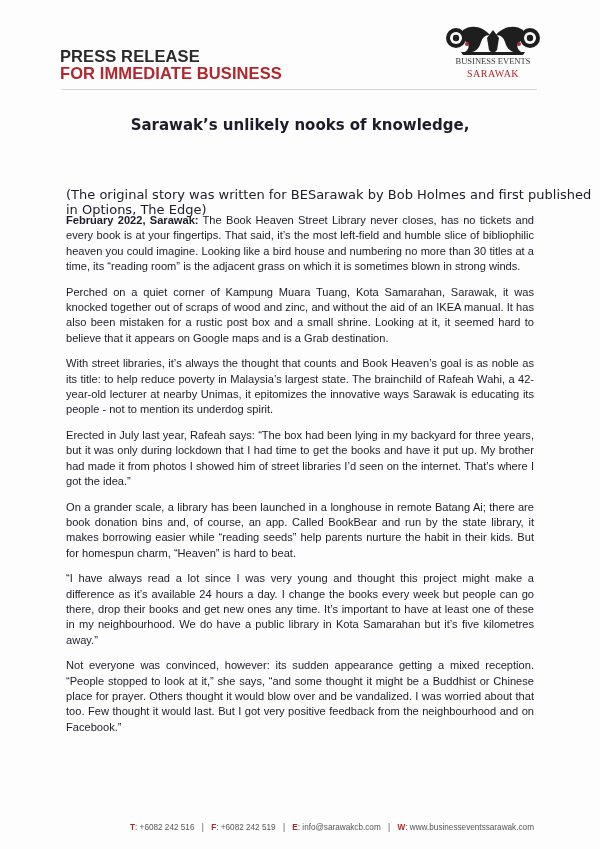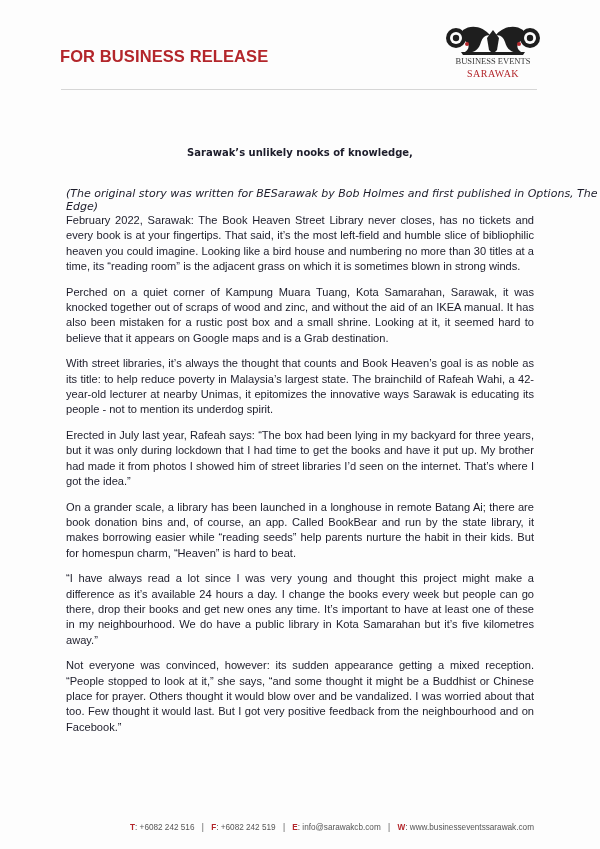--- a/index.html
+++ b/index.html
@@ -8,34 +8,35 @@
   .header { position:absolute; left:60px; top:48px; }
   .h1 { font-family:"Liberation Sans", sans-serif; font-weight:bold; font-size:16.5px; line-height:17px; color:#2b2b2b; letter-spacing:0.1px; }
   .h2 { font-family:"Liberation Sans", sans-serif; font-weight:bold; font-size:16.5px; line-height:17px; color:#b3262b; letter-spacing:0.1px; }
   .logo { position:absolute; left:440px; top:24px; width:106px; height:60px; text-align:center; }
   .logo svg { display:block; margin:0 auto; }
   .logo .l1 { font-family:"Liberation Serif", serif; font-size:8.5px; color:#3a3a3a; line-height:9px; letter-spacing:0px; margin-top:1px; }
   .logo .l2 { font-family:"Liberation Serif", serif; font-size:10px; color:#b3262b; line-height:15px; letter-spacing:0.5px; }
   .rule { position:absolute; left:61px; top:89px; width:401px; height:1px; background:#d6d6d6; }
   .rule2 { position:absolute; left:437px; top:89px; width:100px; height:1px; background:#d6d6d6; }
   .title { position:absolute; left:0; width:600px; top:116px; text-align:center;
-           font-family:"DejaVu Sans", sans-serif; font-weight:bold; font-size:10px; line-height:18px; color:#1c1c2a;margin-top:28px; }
-  .credit { position:absolute; left:66px; top:187px; font-family:"DejaVu Sans", sans-serif; font-style:italic; font-size:11px; color:#1c1c2a; }
+           font-family:"DejaVu Sans", sans-serif; font-weight:bold; font-size:15px; line-height:18px; color:#1c1c2a; }
+  .credit { position:absolute; left:66px; top:187px; font-family:"DejaVu Sans", sans-serif; font-size:13px; color:#1c1c2a; }
   .body { position:absolute; left:66px; top:213px; width:468px; }
   .body p { margin:0 0 10px 0; font-family:"Liberation Sans", sans-serif; font-size:11.1px; line-height:15.4px; color:#1c1c2a; text-align:justify; }
-  .body p b { font-weight:normal; }
+  .body p b { font-weight:bold; }
   .footer { position:absolute; left:0; width:600px; top:823px; text-align:center; font-family:"Liberation Sans", sans-serif; font-size:8.2px; color:#555;padding-left:32px; }
   .footer .k { color:#b3262b; font-weight:bold; }
   .footer .sep { margin:0 5px; color:#555; }
 </style>
 </head>
 <body>
 
 <div class="header">
-  <div class="h2">FOR BUSINESS RELEASE</div>
+  <div class="h1">PRESS RELEASE</div>
+  <div class="h2">FOR IMMEDIATE BUSINESS</div>
 </div>
 
 <div class="logo">
   <svg width="100" height="32" viewBox="0 0 100 32">
     <g fill="#1e1e1e">
 
       <circle cx="13" cy="14" r="10"></circle>
       <circle cx="13" cy="14" r="6" fill="#fdfdfd"></circle>
       <circle cx="13" cy="14" r="3.2"></circle>
 

